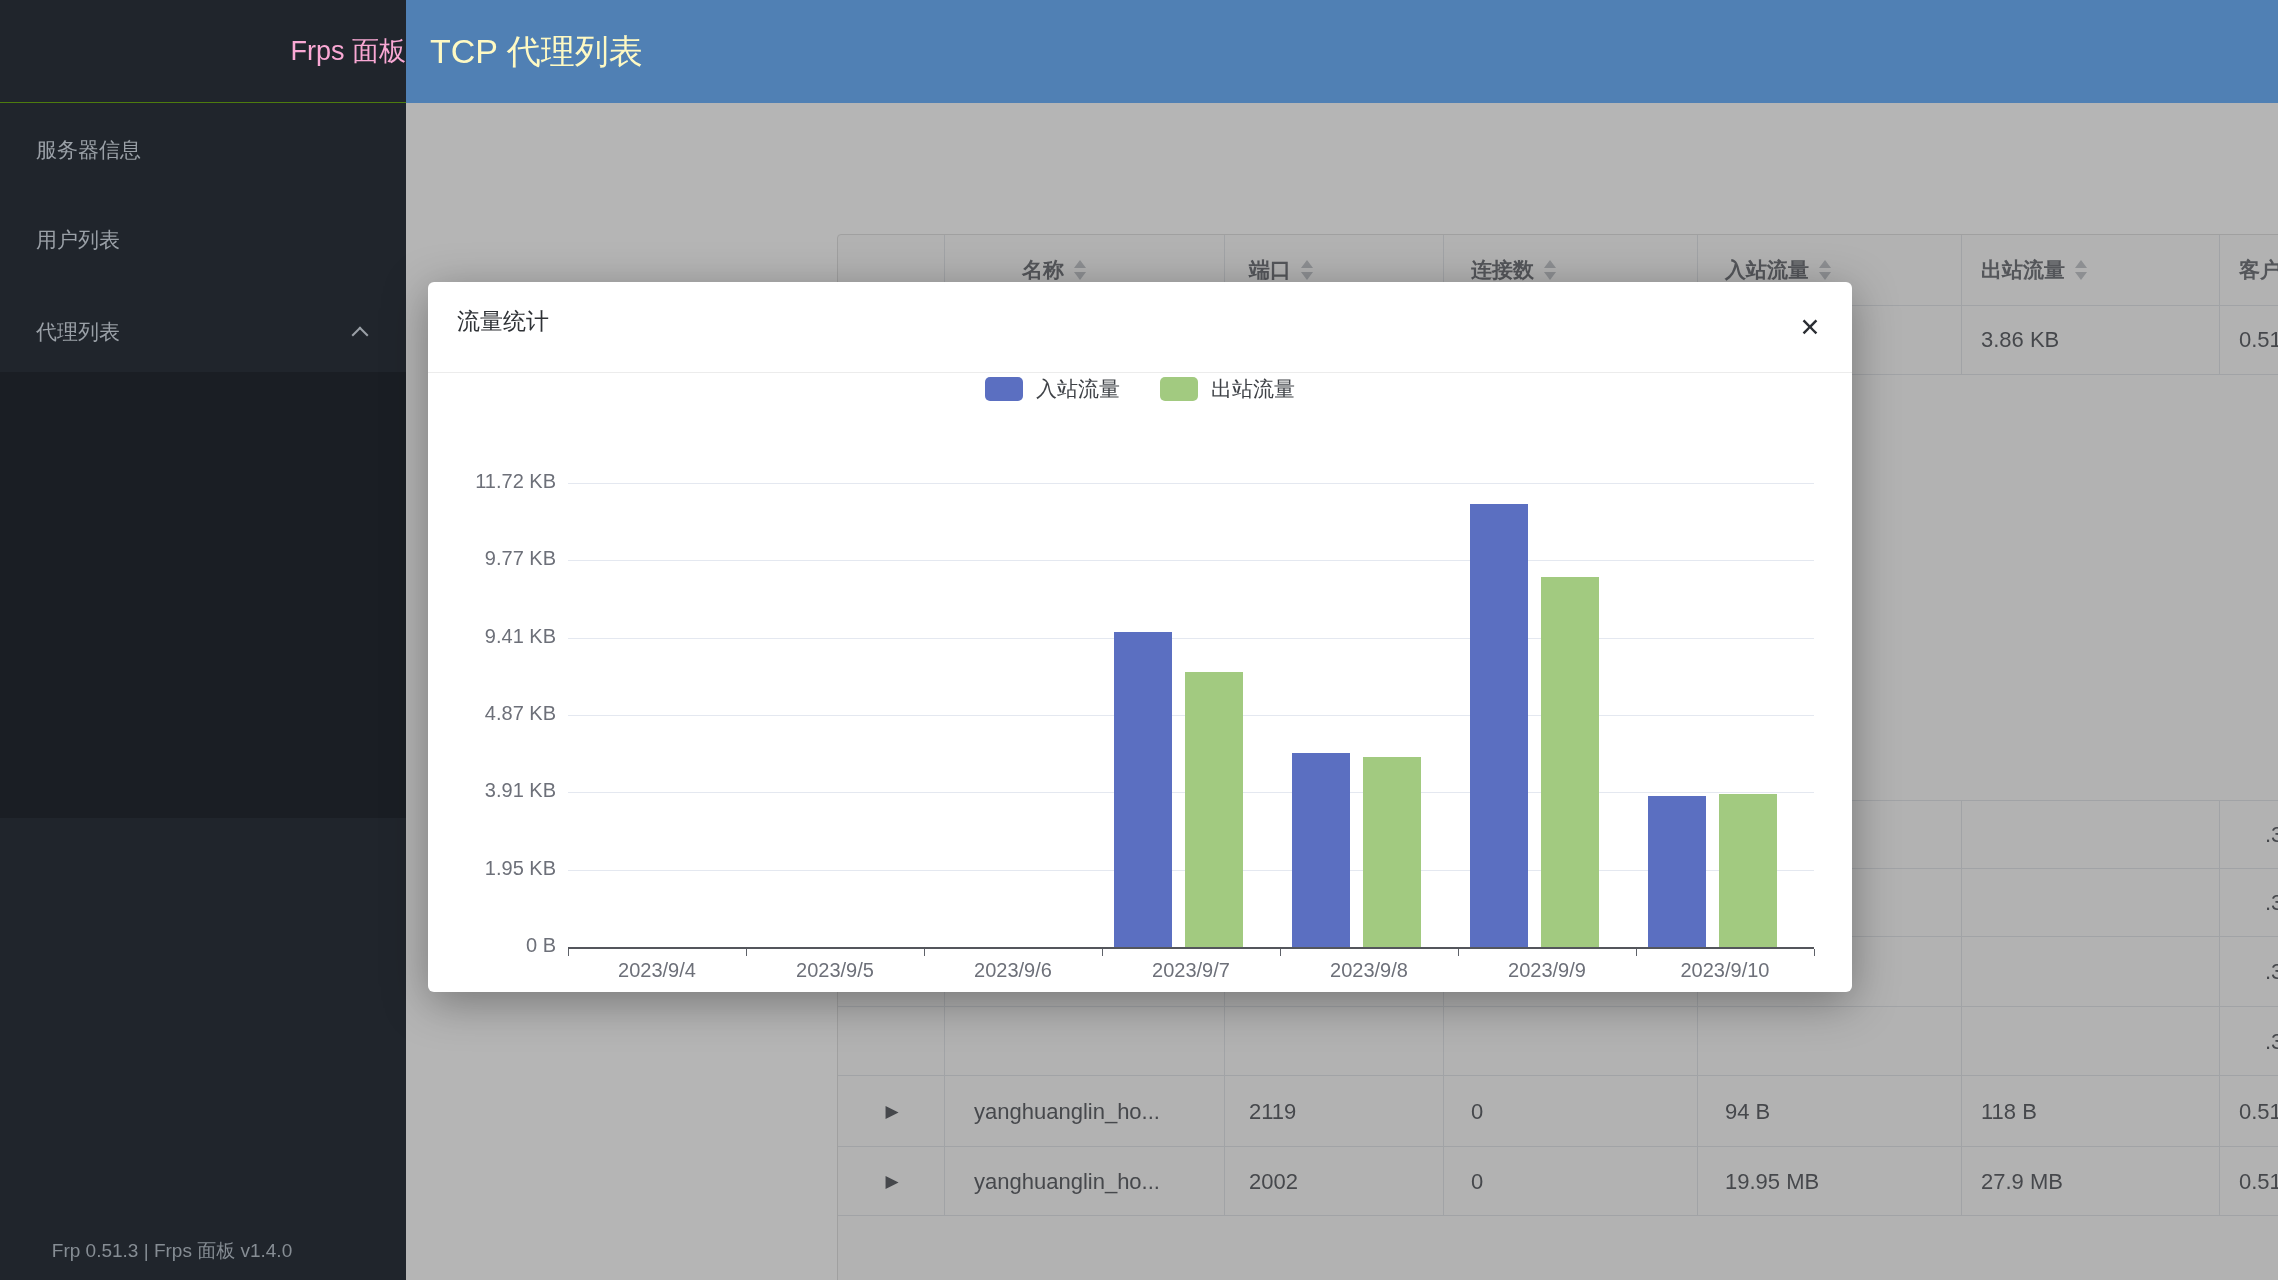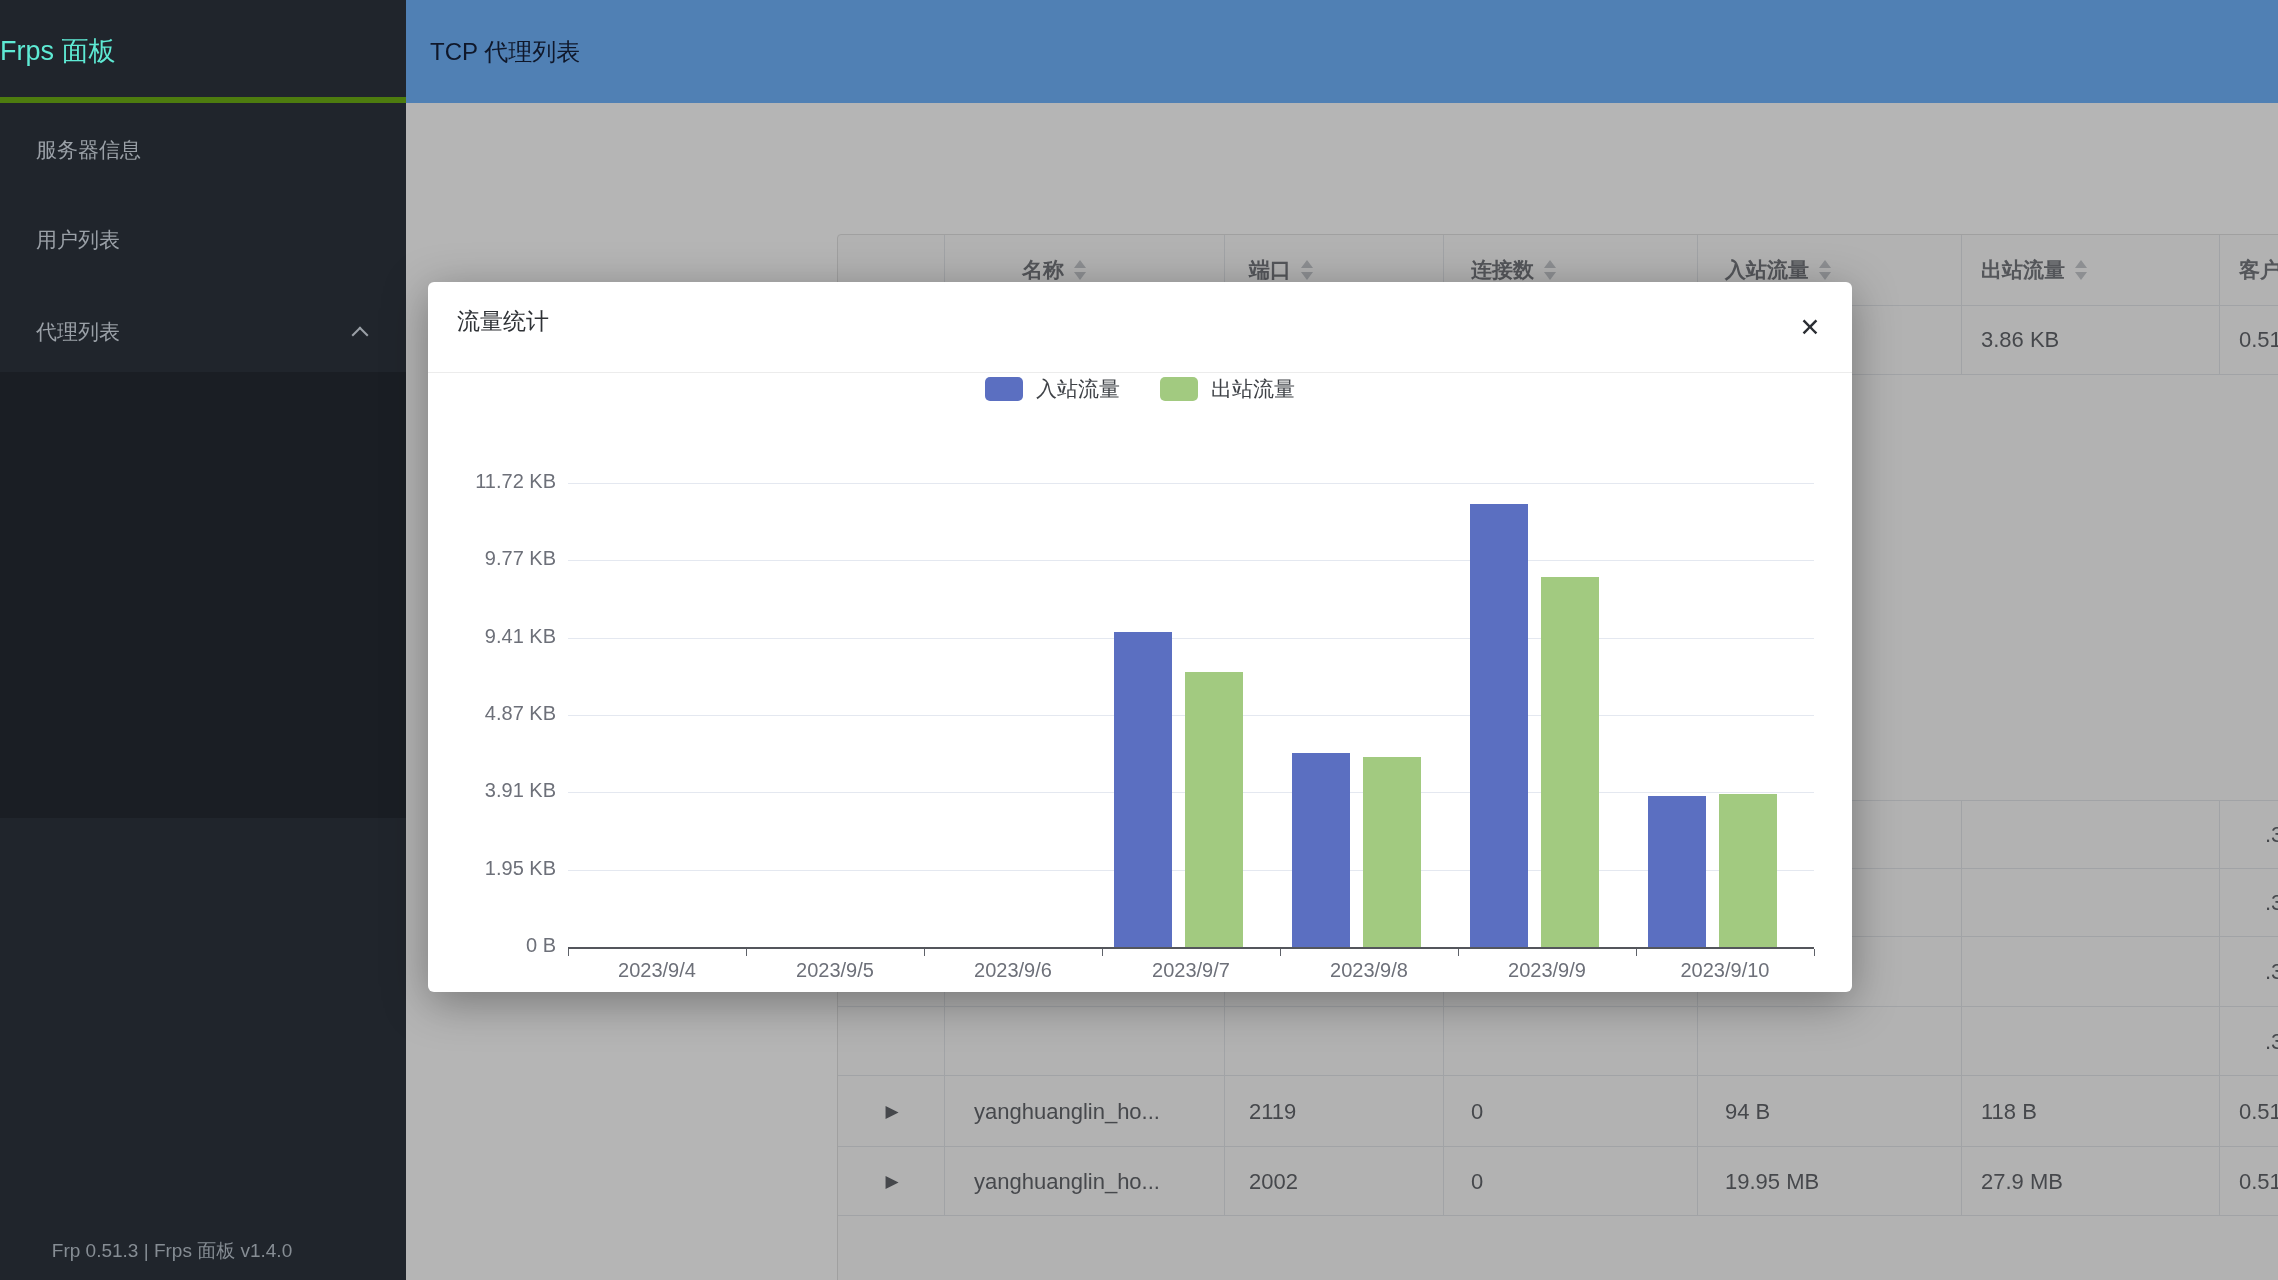--- a/index.html
+++ b/index.html
@@ -2,36 +2,36 @@
 <html><head>
 <meta charset="utf-8">
 <style>
   html,body{margin:0;padding:0;background:#888;}
   #app{position:relative;width:2278px;height:1280px;overflow:hidden;
        font-family:"Liberation Sans","DejaVu Sans",sans-serif;
        -webkit-font-smoothing:antialiased;}
   .abs{position:absolute;}
   
   #sidebar{left:0;top:0;width:406px;height:1280px;background:#20252c;}
-  #sidebar-title{left:0;top:0;width:406px;height:103px;line-height:103px;text-align:left;
-
-    color:#5eead4;font-size:27px;border-bottom:6px solid #4d7c0f;box-sizing:border-box;}
+  #sidebar-title{left:0;top:0;width:406px;height:103px;line-height:103px;text-align:right;
+
+    color:#f9a8d4;font-size:27px;border-bottom:1px solid #4d7c0f;box-sizing:border-box;}
   .side-item{left:0;width:406px;height:84px;line-height:84px;padding-left:36px;box-sizing:border-box;
     color:#9aa0a7;font-size:21px;cursor:pointer;}
   #submenu-bg{left:0;top:372px;width:406px;height:446px;background:#1a1e24;}
   .sub-item{left:0;width:406px;height:72px;line-height:72px;padding-left:37px;box-sizing:border-box;
     color:#9aa0a7;font-size:21px;cursor:pointer;}
   .sub-item.active{background:#3e69a9;color:#dfe4ea;}
   .chev-up{left:352px;top:324px;width:16px;height:16px;}
   .chev-up:before{content:"";position:absolute;left:2px;top:5px;width:10px;height:10px;
     border-left:2px solid #9aa0a7;border-top:2px solid #9aa0a7;transform:rotate(45deg);}
   #sidebar-footer{left:0;top:1238px;width:344px;text-align:center;color:#868d94;font-size:19px;}
   
   #topbar{left:406px;top:0;width:1872px;height:103px;background:#5080b4;}
-  #page-title{left:24px;top:0;height:103px;line-height:103px;color:#0f172a;font-size:24px;}
+  #page-title{left:24px;top:0;height:103px;line-height:103px;color:#fef9c3;font-size:34px;}
   #content{left:406px;top:103px;width:1872px;height:1177px;background:#b5b5b5;}
   #card{left:431px;top:131px;width:1828px;height:1146px;background:#b2b2b2;
     border:1px solid #a0a0a0;box-sizing:border-box;border-radius:4px;}
   .vline{top:0;width:1px;background:#a1a3a6;}
   .th-label{color:#54565a;font-size:21px;font-weight:bold;white-space:nowrap;}
   .cell{color:#46484c;font-size:22px;white-space:nowrap;}
   .caret-box{display:inline-block;position:relative;width:12px;height:22px;margin-left:10px;vertical-align:-4px;}
   .caret-up{position:absolute;left:0;top:1px;width:0;height:0;
     border-left:6px solid transparent;border-right:6px solid transparent;border-bottom:8px solid #8d8f92;}
   .caret-dn{position:absolute;left:0;bottom:1px;width:0;height:0;

